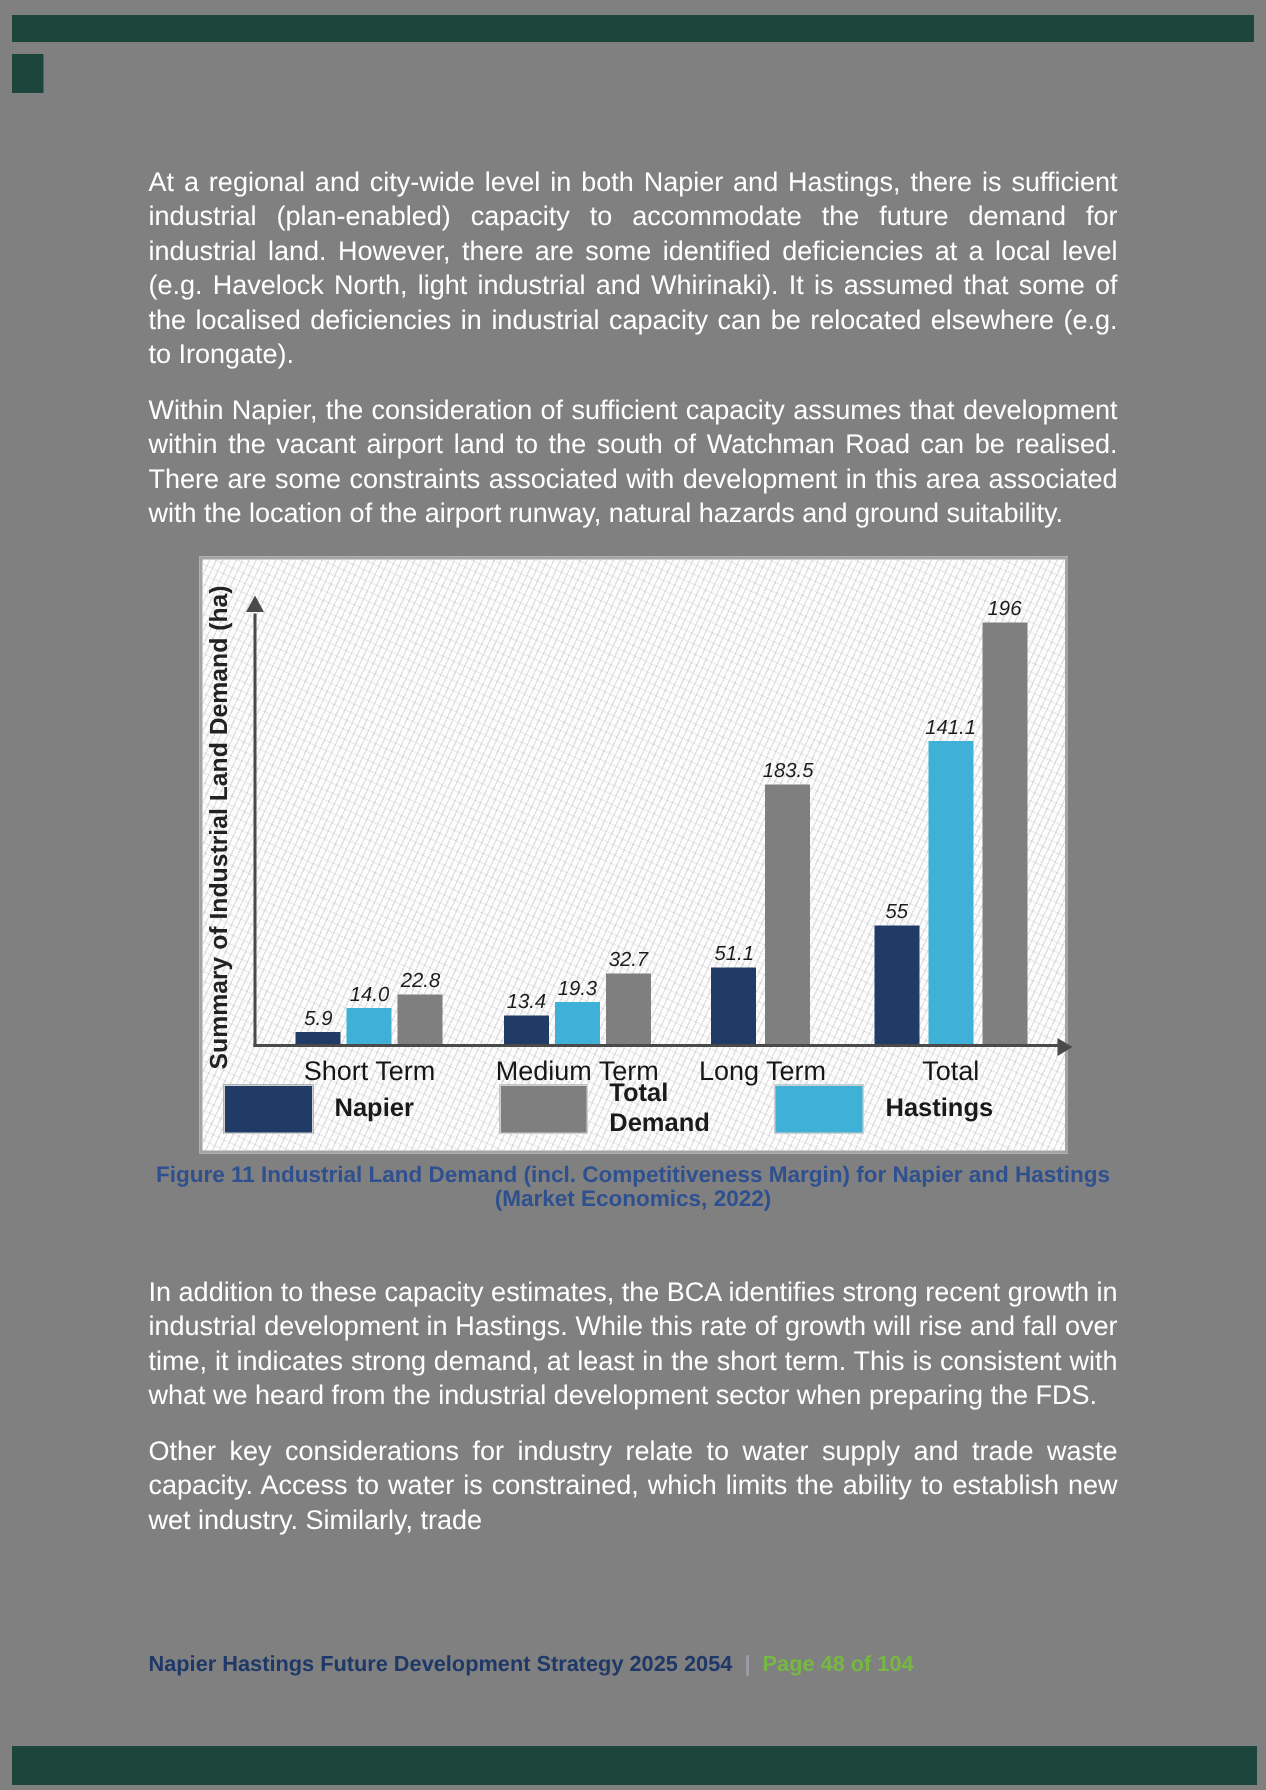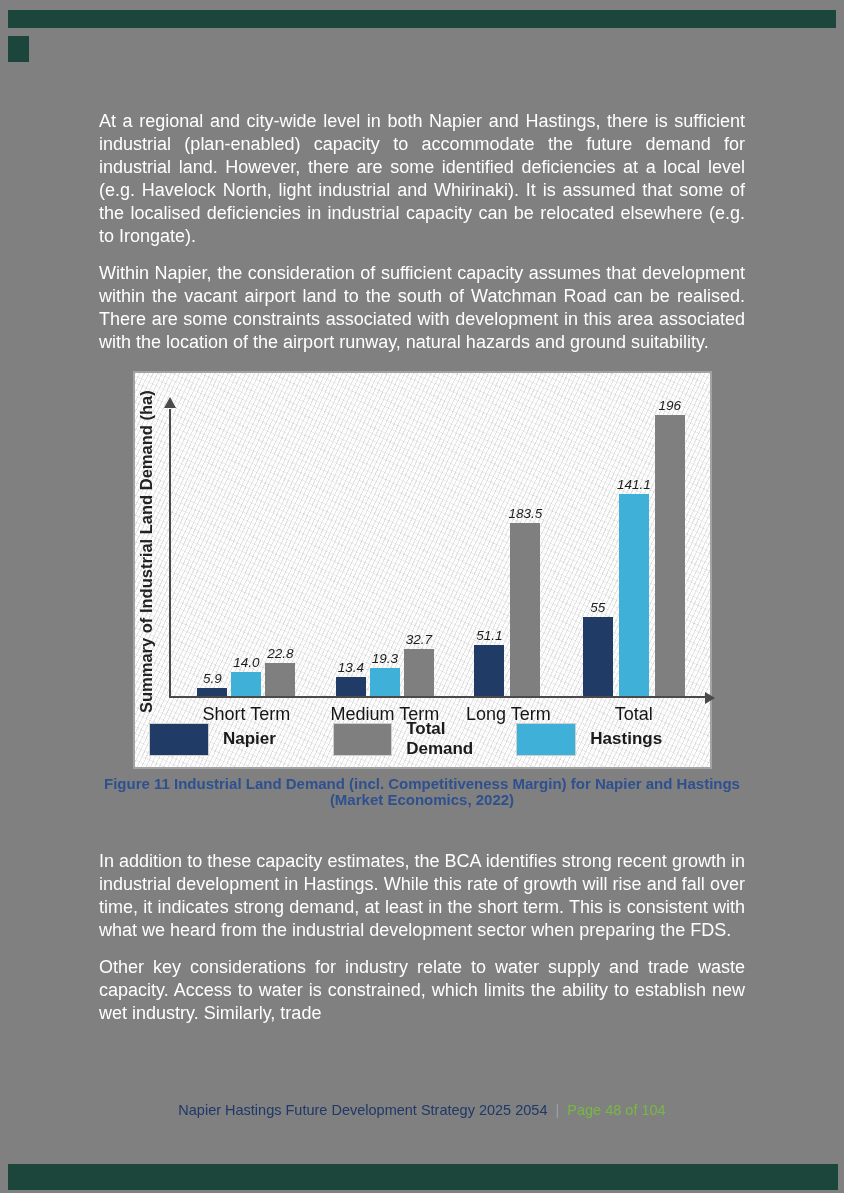--- a/index.html
+++ b/index.html
@@ -91,22 +91,22 @@
     margin: 7px auto 0 auto;
     max-width: 636px;
     text-align: center;
     font-weight: bold; font-size: 15px; line-height: 16px;
     color: #2e508f;
   }
   .after-chart { margin-top: 42px !important; }
 
   .footer {
     position: absolute; left: 99px; top: 1102px; width: 646px;
-    text-align: center;
-    font-weight: normal; font-size: 14.5px; white-space: nowrap;
+    text-align: left;
+    font-weight: bold; font-size: 14.5px; white-space: nowrap;
   }
   .footer .sep { color: #9aa0a6; padding: 0 4px; }
 </style>
 </head>
 <body style="background: rgb(128, 128, 128);">
 
 <div class="accent top-bar" style="background: rgb(28, 70, 60);"></div>
 <div class="accent corner-square" style="background: rgb(28, 70, 60);"></div>
 <div class="accent bottom-bar" style="background: rgb(28, 70, 60);"></div>
 

